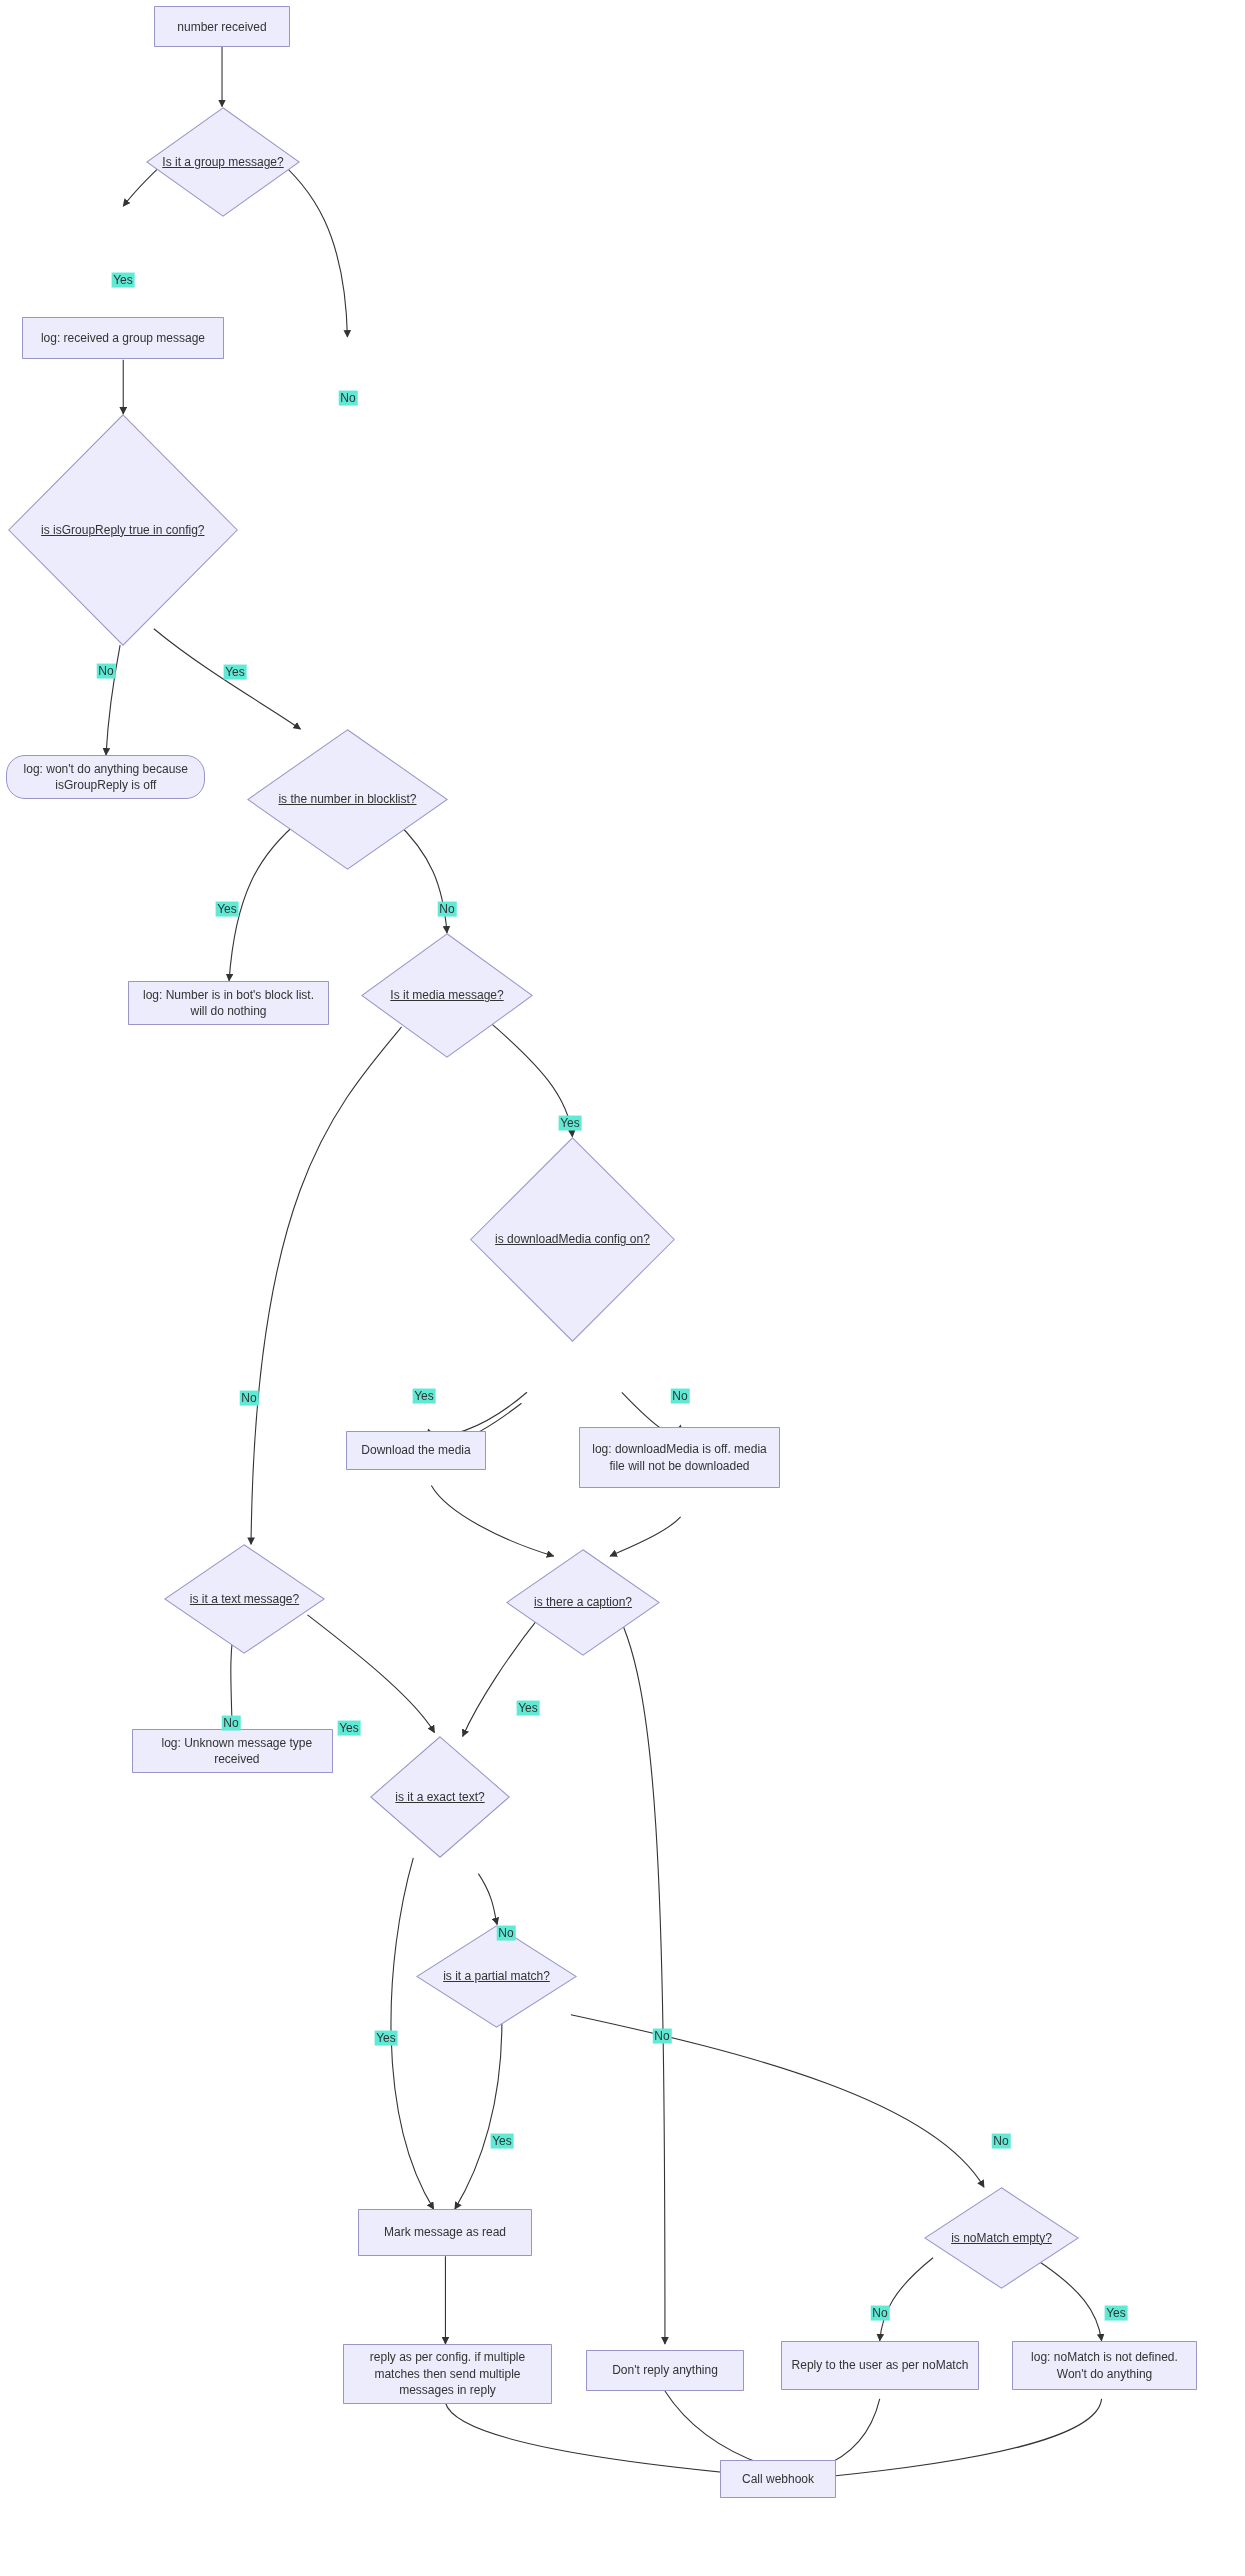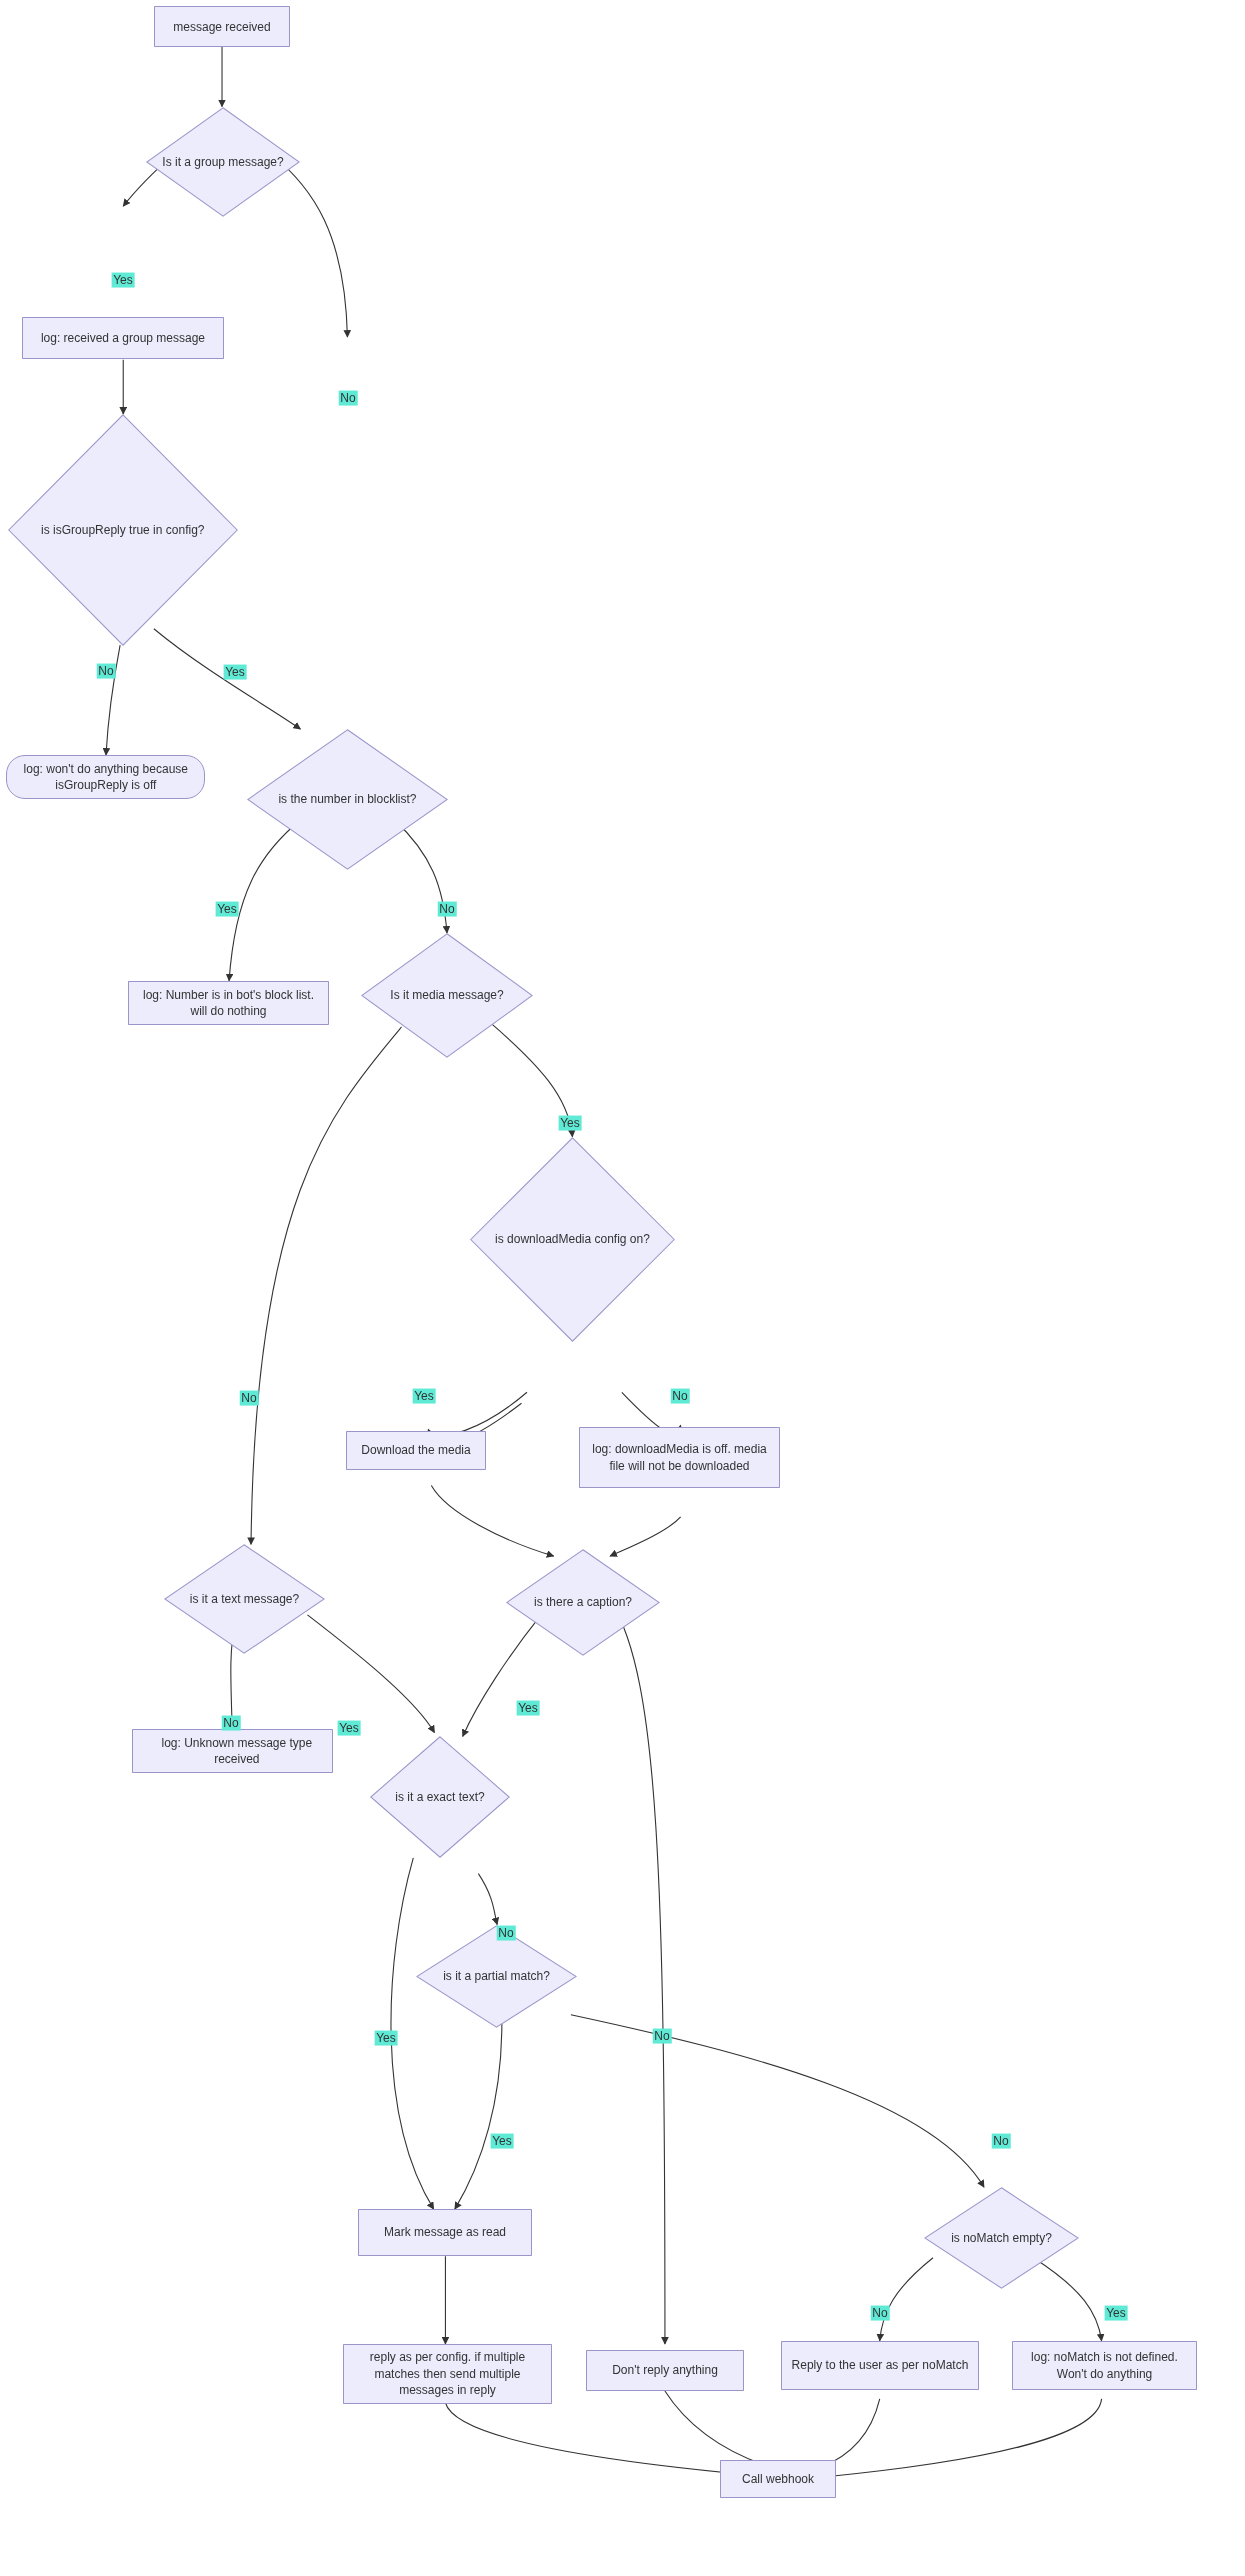--- a/index.html
+++ b/index.html
@@ -39,20 +39,21 @@
   }
   .node.rect {
     background: #ececfd;
     border: 1px solid #9995c9;
     border-radius: 0.8px;
     padding: 3.1px 6.3px;
   }
   .node.diamond {
     background: transparent;
     border: none;
+    text-decoration: underline;
   }
   .diamond .dshape {
     position: absolute;
     left: 0;
     top: 0;
     width: 100%;
     height: 100%;
   }
   .diamond .dlabel {
     position: relative;
@@ -144,21 +145,21 @@
       <path d="M 1405,3060 C 1400,3110 1250,3140 1048,3160"></path>
     </g>
 
     <g fill="none" stroke="#333333" stroke-width="1.4" marker-end="url(#arrow)">
       <path d="M 672,1776 C 615,1825 560,1840 548,1826"></path>
       <path d="M 793,1776 C 840,1825 862,1840 868,1820"></path>
     </g>
   </svg>
 
   <div class="node rect" style="left:154px; top:6.3px; width:136px; height:41px;">
-    <span>message received</span>
+    <span>number received</span>
   </div>
 
   <div class="node diamond" style="left:146px; top:107px; width:154px; height:110px;">
     <svg class="dshape" viewBox="0 0 196 140" preserveAspectRatio="none">
       <polygon points="98,1 195,70 98,139 1,70" fill="#ececfd" stroke="#9995c9" stroke-width="1.3"></polygon>
     </svg>
     <span class="dlabel">Is it a group message?</span>
   </div>
 
   <div class="node rect" style="left:22px; top:317px; width:202px; height:42px;">

